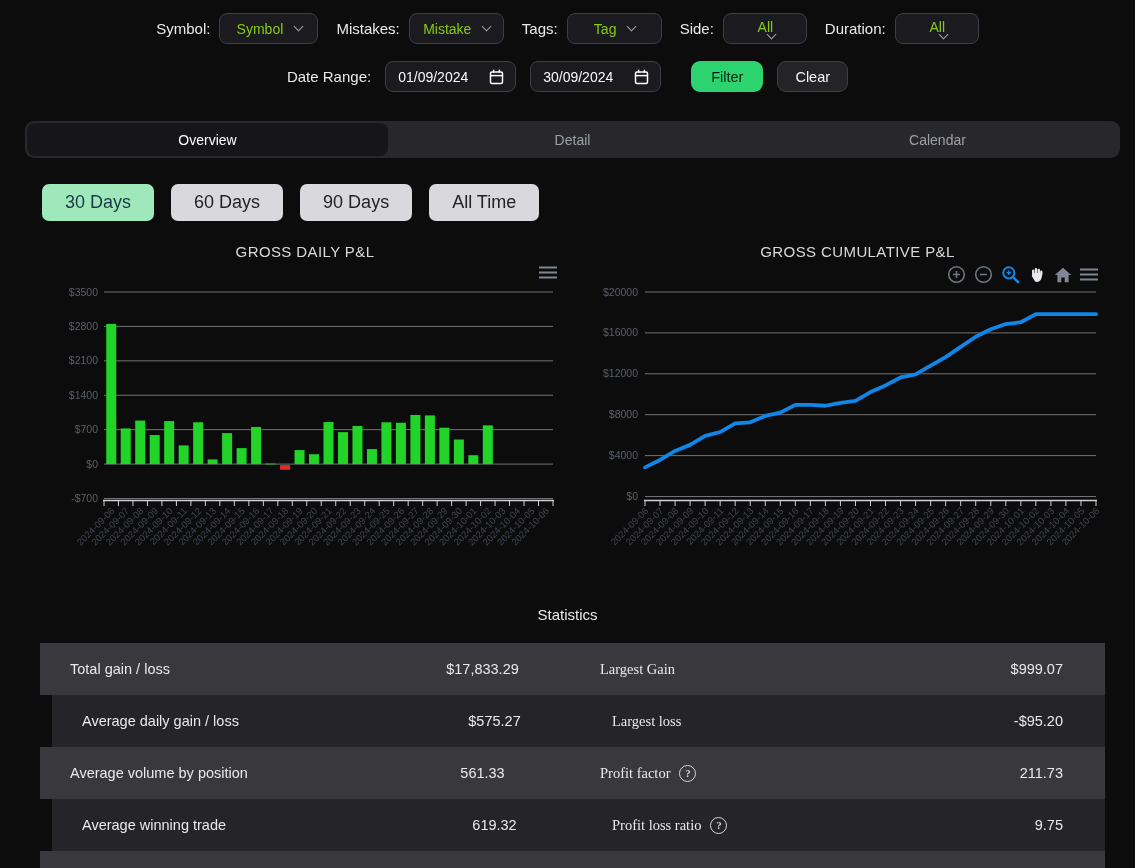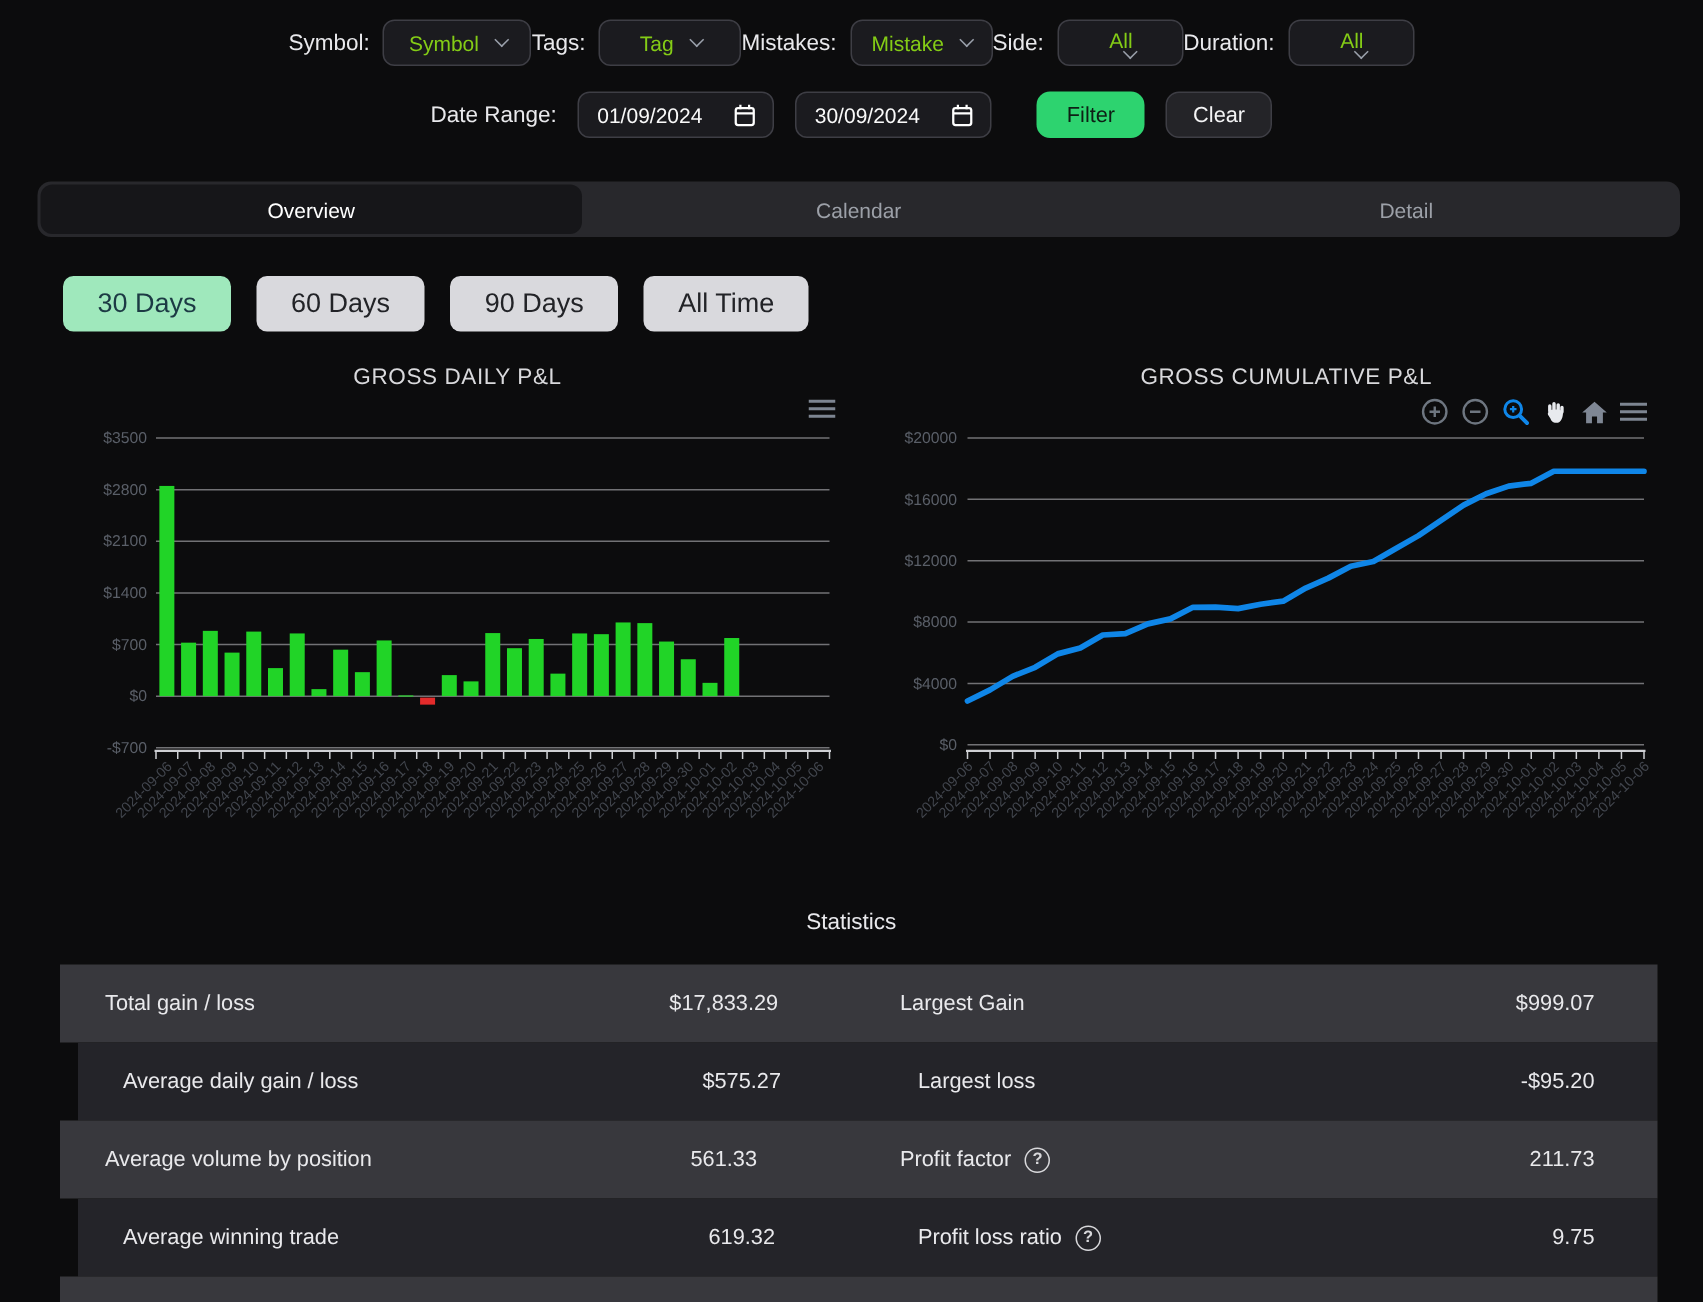--- a/index.html
+++ b/index.html
@@ -6,21 +6,21 @@
   html,body { margin:0; padding:0; }
   body {
     width:1135px; height:868px; overflow:hidden;
     background:#0c0c0d; color:#ececef;
     font-family:"Liberation Sans", sans-serif;
     position:relative;
   }
   .flabel { font-size:15px; color:#e9e9ec; white-space:nowrap; }
 
   
-  .row1 { position:absolute; top:13px; left:0; width:100%; display:flex; justify-content:center; align-items:center; }
+  .row1 { position:absolute; top:13px; left:0; width:100%; display:flex; justify-content:center; align-items:center; gap:18px; }
   .fgroup { display:flex; align-items:center; gap:9px; }
   .select {
     height:31px; background:#1b1b1f; border:1px solid #3e3e45; border-radius:8px;
     display:flex; align-items:center; justify-content:center;
     padding:0 11px 0 12px; font-size:14px; color:#84cc16; cursor:pointer;
   }
   .sel-w98 { width:99px; } .sel-w94 { width:95px; } .sel-w82 { width:84px;flex-direction:column; }
   .chev { width:7px; height:7px; border-right:1.8px solid #9aa0ab; border-bottom:1.8px solid #9aa0ab;
     transform:rotate(45deg); margin-top:-4px; margin-left:12px; flex:none; }
 
@@ -61,49 +61,49 @@
 
   
   .stats-title { position:absolute; top:606px; left:0; width:100%; text-align:center; font-size:15px; color:#e9e9ec; }
   .stats-table { position:absolute; top:643px; left:40px; width:1065px; }
   .stat-row { position:relative; height:52px; }
   .stat-row.odd  { background:#38383d; }
   .stat-row.even { background:#242429;margin-left:12px; }
   .cell { position:absolute; top:0; height:52px; display:flex; align-items:center; font-size:14.5px; color:#e9e9ec; }
   .cell.l1 { left:30px; }
   .cell.v1 { left:310px; width:265px; justify-content:center; }
-  .cell.l2 { left:560px; gap:9px; }
+  .cell.l2 { left:560px; gap:9px;font-family:Liberation Serif, serif; }
   .cell.v2 { right:42px; }
   .help { width:17px; height:17px; border:1.5px solid #d8d8db; border-radius:50%; flex:none;
     display:flex; align-items:center; justify-content:center; font-size:11px; font-weight:bold; color:#d8d8db; cursor:pointer; }
 </style>
 </head>
 <body>
 
 <div class="page">
 
   <div class="row1">
     <div class="fgroup">
       <span class="flabel">Symbol:</span>
       <div class="select sel-w98">
         <span>Symbol</span>
         <span class="chev"></span>
       </div>
     </div>
     <div class="fgroup">
+      <span class="flabel">Mistakes:</span>
+      <div class="select sel-w94">
+        <span>Mistake</span>
+        <span class="chev"></span>
+      </div>
+    </div>
+    <div class="fgroup">
       <span class="flabel">Tags:</span>
       <div class="select sel-w94">
         <span>Tag</span>
-        <span class="chev"></span>
-      </div>
-    </div>
-    <div class="fgroup">
-      <span class="flabel">Mistakes:</span>
-      <div class="select sel-w94">
-        <span>Mistake</span>
         <span class="chev"></span>
       </div>
     </div>
     <div class="fgroup">
       <span class="flabel">Side:</span>
       <div class="select sel-w82">
         <span>All</span>
         <span class="chev"></span>
       </div>
     </div>
@@ -133,22 +133,22 @@
           <path d="M1.5 6.6h12" stroke="#ffffff" stroke-width="1.5"></path>
           <path d="M4.6 0.8v3M10.4 0.8v3" stroke="#ffffff" stroke-width="1.5"></path>
         </svg>
     </div>
     <button class="btn btn-filter">Filter</button>
     <button class="btn btn-clear">Clear</button>
   </div>
 
   <div class="tabbar">
     <div class="tab active">Overview</div>
+    <div class="tab">Detail</div>
     <div class="tab">Calendar</div>
-    <div class="tab">Detail</div>
   </div>
 
   <div class="range-row">
     <button class="range-btn active">30 Days</button>
     <button class="range-btn">60 Days</button>
     <button class="range-btn">90 Days</button>
     <button class="range-btn">All Time</button>
   </div>
 
   <div class="chart" id="chart-daily">

